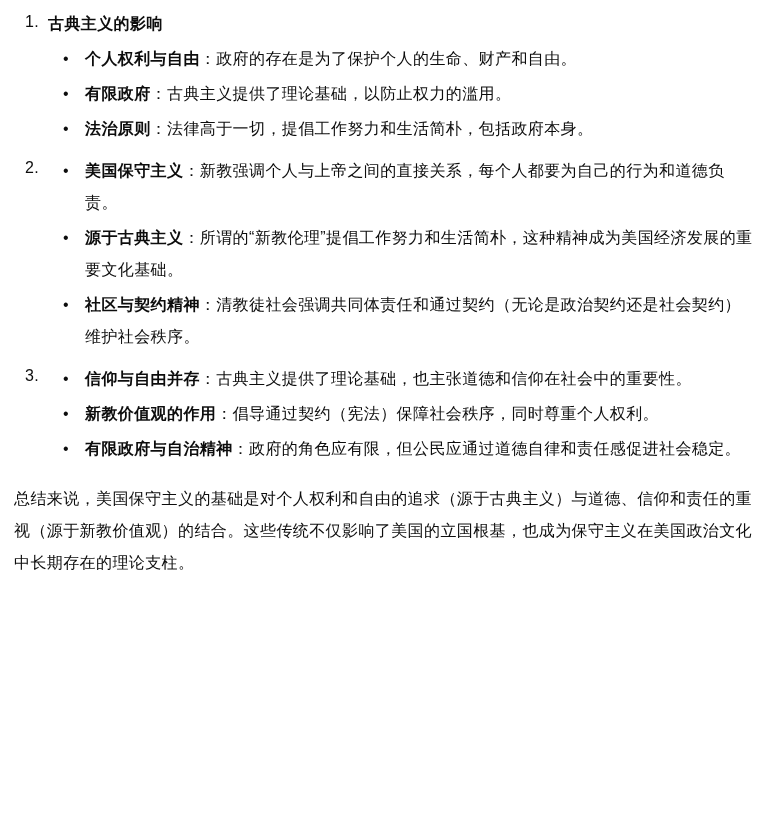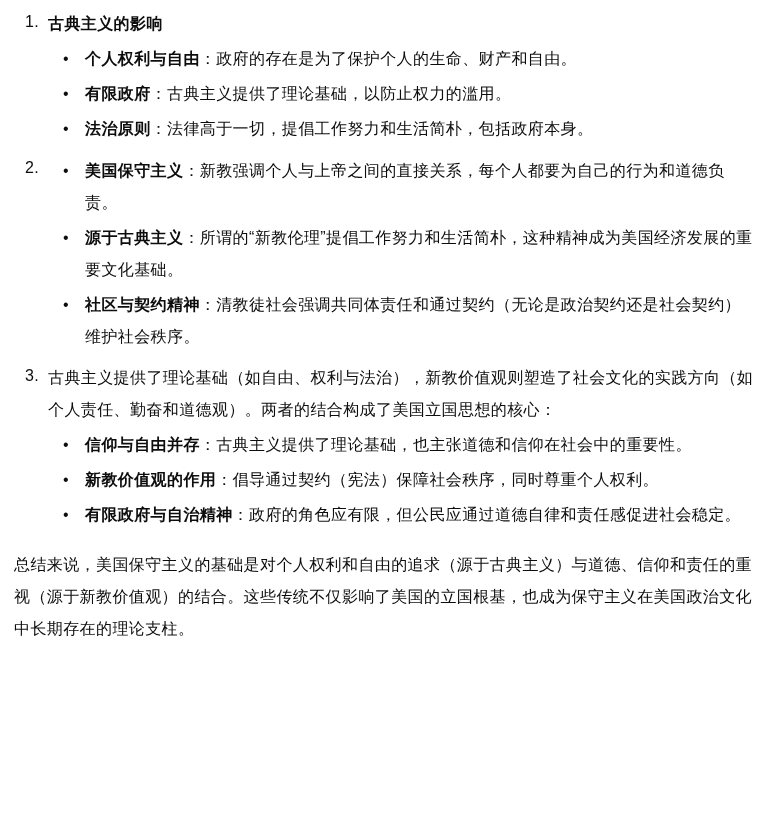--- a/index.html
+++ b/index.html
@@ -79,21 +79,20 @@
           <span class="dot">•</span>
           <span class="term">社区与契约精神</span><span>：</span><span>清教徒社会强调共同体责任和通过契约（无论是政治契约还是社会契约）维护社会秩序。</span>
         </li>
       </ul>
     </div>
   </div>
 
   <div class="numbered-item">
     <span class="num">3.</span>
     <div class="item-body">
-      <p class="item-intro">古典主义提供了理论基础（如自由、权利与法治），新教价值观则塑造了社会文化的实践方向（如个人责任、勤奋和道德观）。两者的结合构成了美国立国思想的核心：</p>
       <ul class="bullets">
         <li class="bullet-item">
           <span class="dot">•</span>
           <span class="term">信仰与自由并存</span><span>：</span><span>古典主义提供了理论基础，也主张道德和信仰在社会中的重要性。</span>
         </li>
         <li class="bullet-item">
           <span class="dot">•</span>
           <span class="term">新教价值观的作用</span><span>：</span><span>倡导通过契约（宪法）保障社会秩序，同时尊重个人权利。</span>
         </li>
         <li class="bullet-item">

